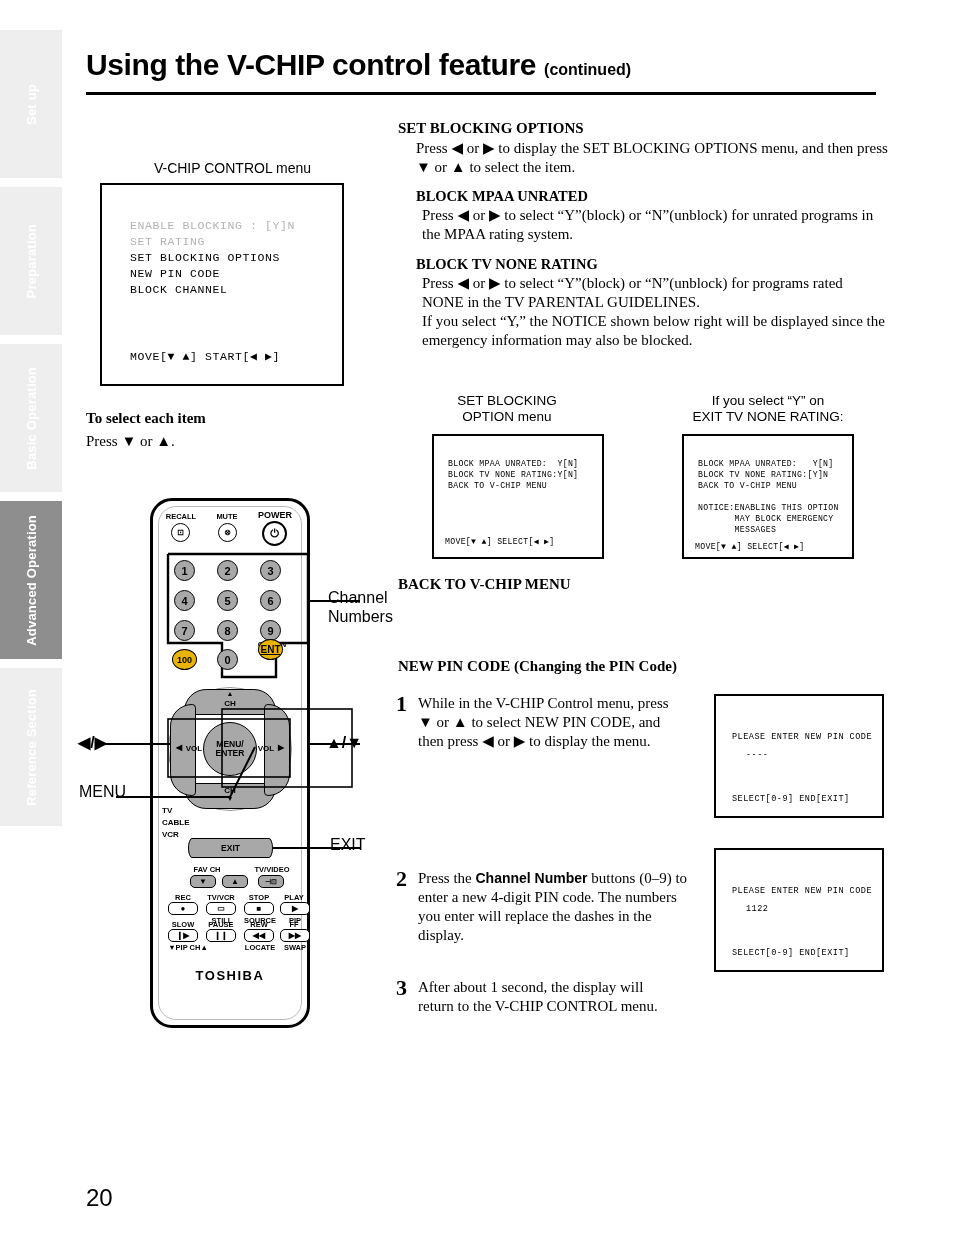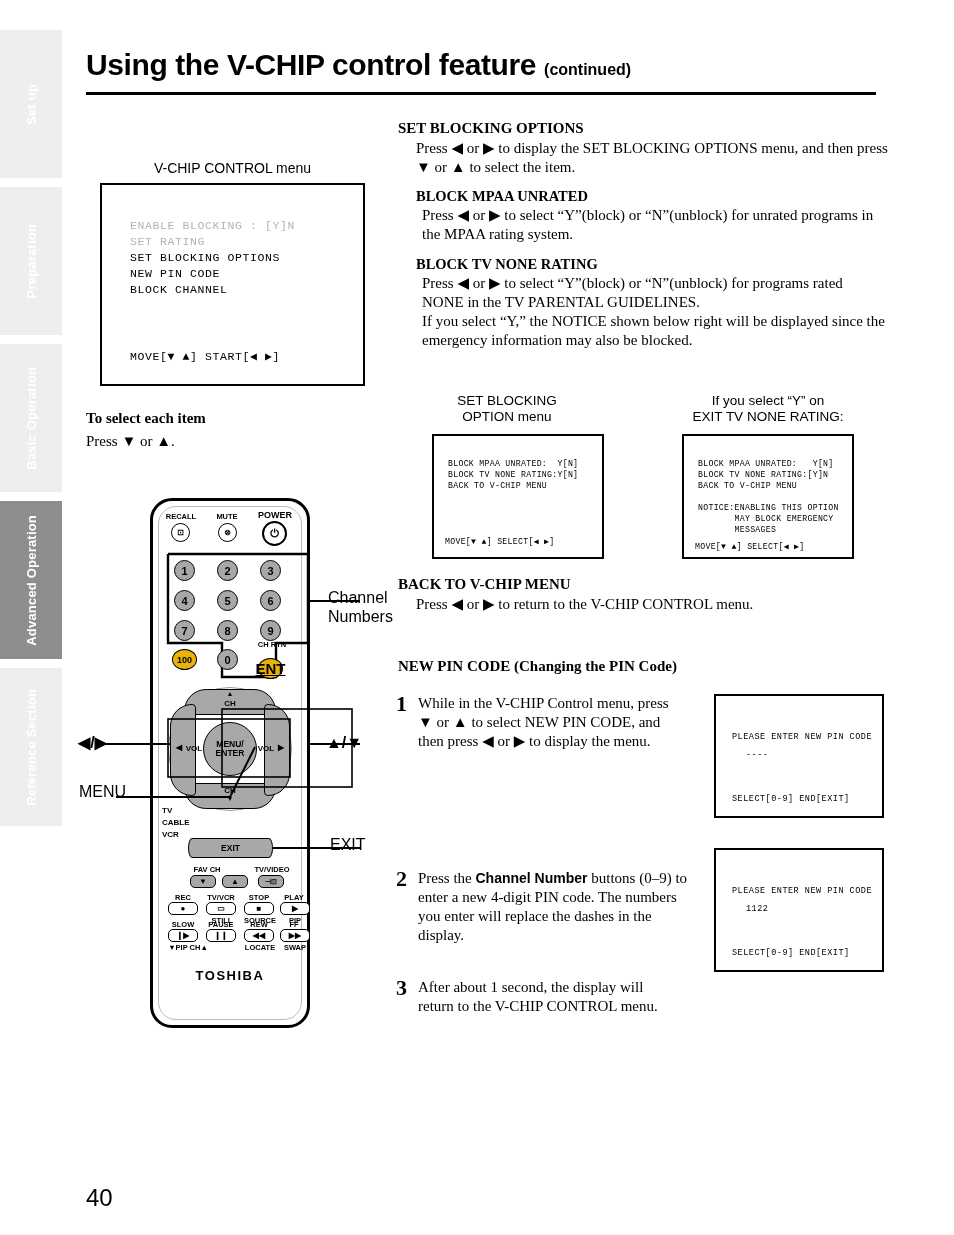--- a/index.html
+++ b/index.html
@@ -56,21 +56,21 @@
   }
 
   
   #vchip-menu-caption {
     position:absolute; left:100px; top:160px; width:265px;
     text-align:center;
     font-family:"Liberation Sans", sans-serif;
     font-size:14px;
   }
   #vchip-menu-box {
-    position:absolute; left:100px; top:183px; width:265px; height:203px;
+    position:absolute; left:100px; top:183px; width:244px; height:203px;
     border:2.5px solid #000; background:#fff;
   }
   .osd {
     font-family:"Liberation Mono", monospace;
     font-size:11.5px;
     letter-spacing:0.6px;
     line-height:16px;
     white-space:pre;
   }
   #vchip-menu-lines { position:absolute; left:28px; top:33px; }
@@ -288,21 +288,21 @@
   <div class="rk-num" style="left:94px;top:100px;">4</div>
   <div class="rk-num" style="left:137px;top:100px;">5</div>
   <div class="rk-num" style="left:180px;top:100px;">6</div>
   <div class="rk-num" style="left:94px;top:130px;">7</div>
   <div class="rk-num" style="left:137px;top:130px;">8</div>
   <div class="rk-num" style="left:180px;top:130px;">9</div>
 
   <div class="rk-oval" style="left:92px;top:159px;width:25px;height:21px;font-size:9px;">100</div>
   <div class="rk-oval" style="left:137px;top:159px;width:21px;height:21px;background:#a8a8a8;font-size:11px;">0</div>
   <div class="rk-label" style="left:172px;top:150px;width:40px;">CH RTN</div>
-  <div class="rk-oval" style="left:178px;top:168px;width:25px;height:21px;font-size:15px;text-decoration:underline;">ENT</div>
+  <div class="rk-oval" style="left:178px;top:149px;width:25px;height:21px;font-size:10px;text-decoration:underline;">ENT</div>
 
   <div id="dpad-outer"></div>
   <div class="dpad-seg" id="dpad-up"></div>
   <div class="dpad-seg" id="dpad-down"></div>
   <div class="dpad-seg" id="dpad-left"></div>
   <div class="dpad-seg" id="dpad-right"></div>
   <div id="dpad-center">
     <span>MENU/</span>
     <span>ENTER</span>
   </div>
@@ -410,21 +410,20 @@
   <div class="osd-sm" style="left:14px;top:33px;">BLOCK TV NONE RATING:[Y]N</div>
   <div class="osd-sm" style="left:14px;top:44px;">BACK TO V-CHIP MENU</div>
   <div class="osd-sm" style="left:14px;top:66px;">NOTICE:ENABLING THIS OPTION</div>
   <div class="osd-sm" style="left:14px;top:77px;">       MAY BLOCK EMERGENCY</div>
   <div class="osd-sm" style="left:14px;top:88px;">       MESSAGES</div>
   <div class="osd-sm" style="left:11px;top:105px;">MOVE[▼ ▲] SELECT[◀ ▶]</div>
 </div>
 
 <div style="position:absolute;left:398px;top:576px;width:460px;">
   <div class="sec-head">BACK TO V-CHIP MENU</div>
-  <div class="sec-body">Press ◀ or ▶  to return to the V-CHIP CONTROL menu.</div>
 </div>
 
 <div style="position:absolute;left:398px;top:658px;font-family:'Liberation Serif',serif;font-weight:bold;font-size:15px;">NEW PIN CODE (Changing the PIN Code)</div>
 
 <div class="step-num" style="left:396px;top:691px;">1</div>
 <div class="step-txt" style="left:418px;top:694px;width:258px;">While in the V-CHIP Control menu, press ▼ or ▲ to select NEW PIN CODE, and then press ◀ or ▶  to display the menu.</div>
 
 <div class="step-num" style="left:396px;top:866px;">2</div>
 <div class="step-txt" style="left:418px;top:869px;width:276px;"><span>Press the </span><b style="font-family:'Liberation Sans',sans-serif;font-size:14px;">Channel Number</b><span> buttons (0–9) to enter a new 4-digit  PIN code. The numbers you enter will replace the dashes in the display.</span></div>
 
@@ -436,13 +435,13 @@
   <div class="pin-line" style="left:30px;top:54px;">----</div>
   <div class="pin-line" style="left:16px;top:98px;">SELECT[0-9] END[EXIT]</div>
 </div>
 
 <div class="pin-box" style="left:714px;top:848px;width:170px;height:124px;">
   <div class="pin-line" style="left:16px;top:36px;">PLEASE ENTER NEW PIN CODE</div>
   <div class="pin-line" style="left:30px;top:54px;">1122</div>
   <div class="pin-line" style="left:16px;top:98px;">SELECT[0-9] END[EXIT]</div>
 </div>
 
-<div id="page-number">40</div>
+<div id="page-number">20</div>
 
 </body></html>

